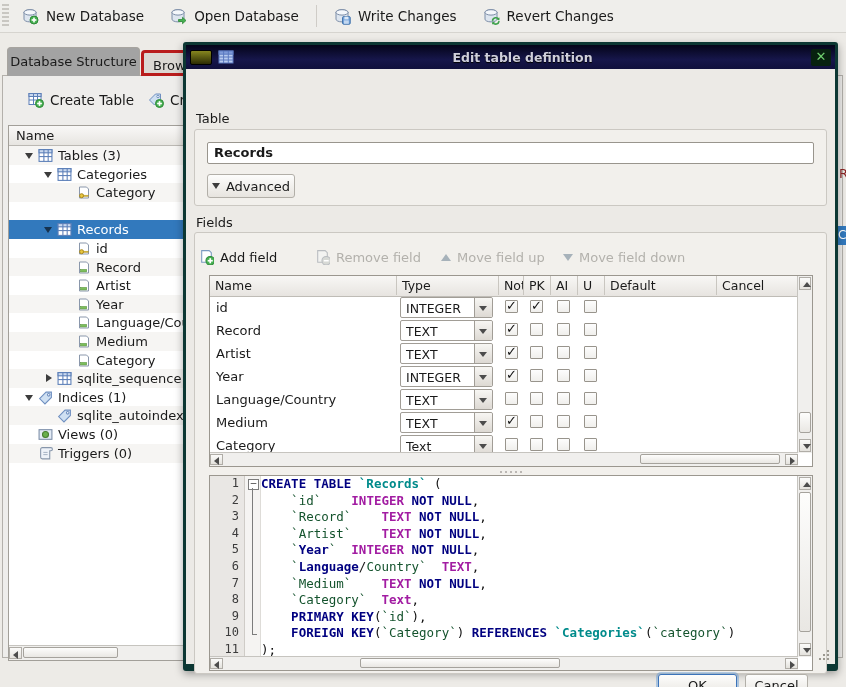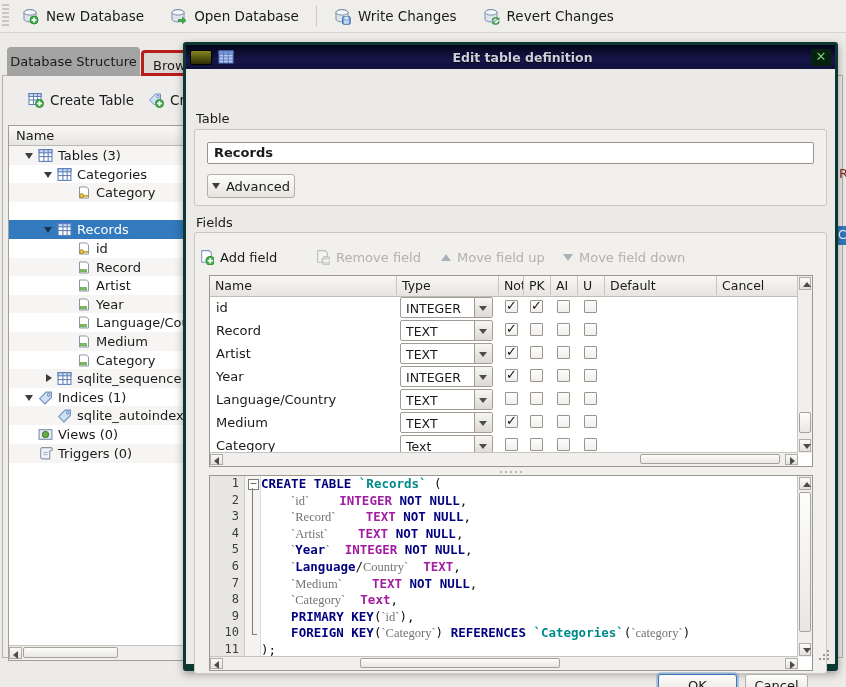--- a/index.html
+++ b/index.html
@@ -108,21 +108,21 @@
   .sql-fold{position:absolute;left:35px;top:0;width:15px;bottom:13px;background:#f5f4f2;border-right:1px solid #dedcd8;overflow:hidden;}
   .fold-box{position:absolute;left:3px;top:3px;width:9px;height:9px;background:#fff;border:1px solid #7c7c7c;
             font-size:9px;line-height:7px;text-align:center;color:#333;}
   .fold-line{position:absolute;left:7px;top:12px;width:1px;height:146px;background:#7c7c7c;}
   .fold-tick{position:absolute;left:7px;top:158px;width:5px;height:1px;background:#7c7c7c;}
   .sql-code{position:absolute;left:51px;top:0;right:14px;bottom:13px;overflow:hidden;
             font-family:"DejaVu Sans Mono","Liberation Mono",monospace;font-size:12.5px;white-space:pre;}
   .sql-code div{height:16.6px;line-height:16.6px;}
   .tk-kw{color:#000080;font-weight:bold;}
   .tk-ty{color:#a21ca2;font-weight:bold;}
-  .tk-id{color:#737373;font-family:Liberation Serif, serif;}
+  .tk-id{color:#14532d;}
   .tk-idb{color:#008b8b;font-weight:bold;}
   .tk-pl{color:#101010;}
   .sql-vscroll{position:absolute;right:0;top:0;width:14px;bottom:13px;background:#f0efed;border-left:1px solid #c6c4bf;}
   .sql-hscroll{position:absolute;left:0;bottom:0;right:14px;height:13px;background:#f0efed;border-top:1px solid #c6c4bf;}
   
   .ok-btn{position:absolute;left:472px;top:569px;width:79px;height:23px;border:1px solid #3b73b9;
           box-shadow:0 0 0 2px rgba(96,150,210,.45);}
   .cancel-btn{position:absolute;left:559px;top:569px;width:63px;height:23px;}
   .grip{position:absolute;right:5px;bottom:3px;width:12px;height:12px;
         background:

